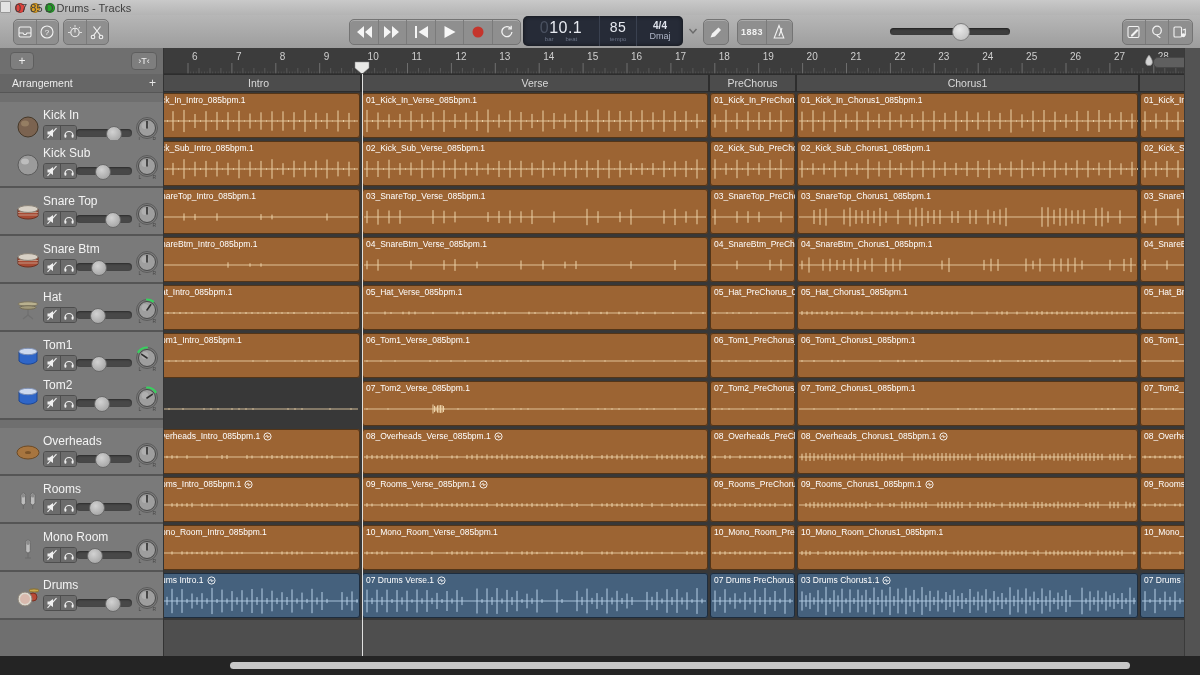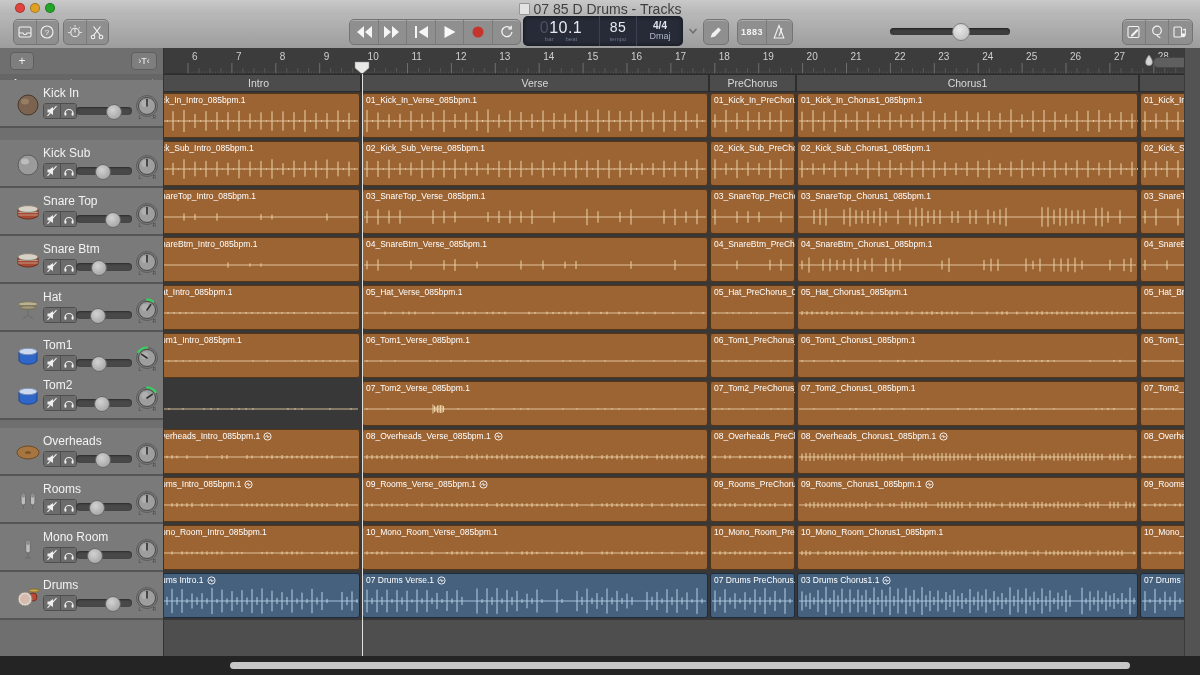--- a/index.html
+++ b/index.html
@@ -3,21 +3,21 @@
 <meta charset="utf-8">
 <style>
   html,body{margin:0;padding:0}
   body{width:1200px;height:675px;position:relative;overflow:hidden;
        font-family:"Liberation Sans",sans-serif;background:#4c4c4c;
        -webkit-font-smoothing:antialiased}
   
   .titlebar{position:absolute;left:0;top:0;width:1200px;height:15px;
             background:linear-gradient(#c9c9c9,#b4b4b4)}
   .tl{position:absolute;top:3px;width:8px;height:8px;border-radius:50%;border:0.5px solid rgba(0,0,0,.25)}
-  .title-wrap{position:absolute;top:1px;left:0;width:100%;text-align:center;font-size:14px;color:#3f3f3f}
+  .title-wrap{position:absolute;top:1px;left:0;width:100%;text-align:left;font-size:11px;color:#3f3f3f}
   .doc-ico{display:inline-block;width:9px;height:10px;background:#e3e3e3;border:1px solid #979797;border-radius:1px;vertical-align:-1px;margin-right:4px}
   .toolbar{position:absolute;left:0;top:15px;width:1200px;height:33px;
            background:linear-gradient(#b7b7b7,#9d9d9d);border-bottom:1px solid #2c2c2c}
   .tgroup{position:absolute;top:4px;height:24px;display:flex;background:#8f8f8f;
           border:1px solid #747474;border-radius:5px;box-shadow:inset 0 1px 0 rgba(255,255,255,.25)}
   .tbtn{display:flex;align-items:center;justify-content:center;border-right:1px solid #7b7b7b;height:100%}
   .tbtn:last-child{border-right:none}
   .count-label{font-size:9px;font-weight:bold;color:#f2f2f2;letter-spacing:.5px}
   
   .lcd{position:absolute;left:523px;top:1px;width:160px;height:30px;background:#262b37;
@@ -735,21 +735,21 @@
 <div class="hdr-panel">
   <div class="hdr-top">
     <button class="sq-btn" style="left:10px;top:4px;width:24px">+</button>
     <button class="sq-btn" style="right:6px;top:4px;width:26px;font-size:9px">›T‹</button>
   </div>
   <div class="arr-row">
     <span class="arr-label">Arrangement</span>
     <button class="arr-plus">+</button>
   </div>
   <div id="hdr-rows">
-      <div class="trow" style="top: 32px;">
+      <div class="trow" style="top: 54px;">
         <svg class="ticon" width="26" height="26" viewBox="0 0 26 26">
           <circle cx="13" cy="14" r="10" fill="#7b6350" stroke="#463828"></circle>
           <ellipse cx="10" cy="10.5" rx="4" ry="3" fill="#9c8468" opacity="0.8"></ellipse>
         </svg>
         <div class="tname">Kick In</div>
         <div class="msgrp">
           <button class="msbtn">
             <svg width="12" height="12" viewBox="0 0 12 12">
               <path d="M1.5 4.5h2L7 2v8L3.5 7.5h-2z" fill="#f0f0f0"></path>
               <line x1="1.5" y1="10.8" x2="10.5" y2="1.2" stroke="#f0f0f0" stroke-width="1.1"></line>

